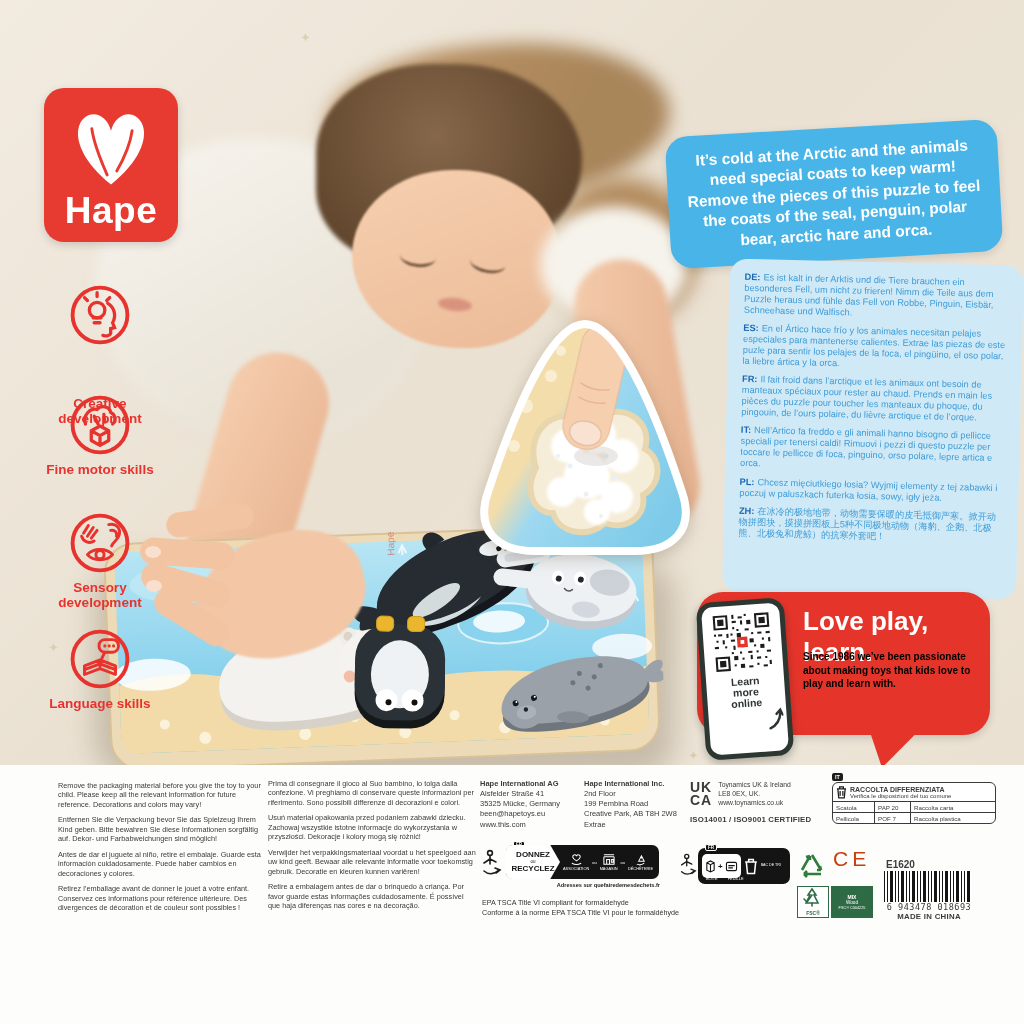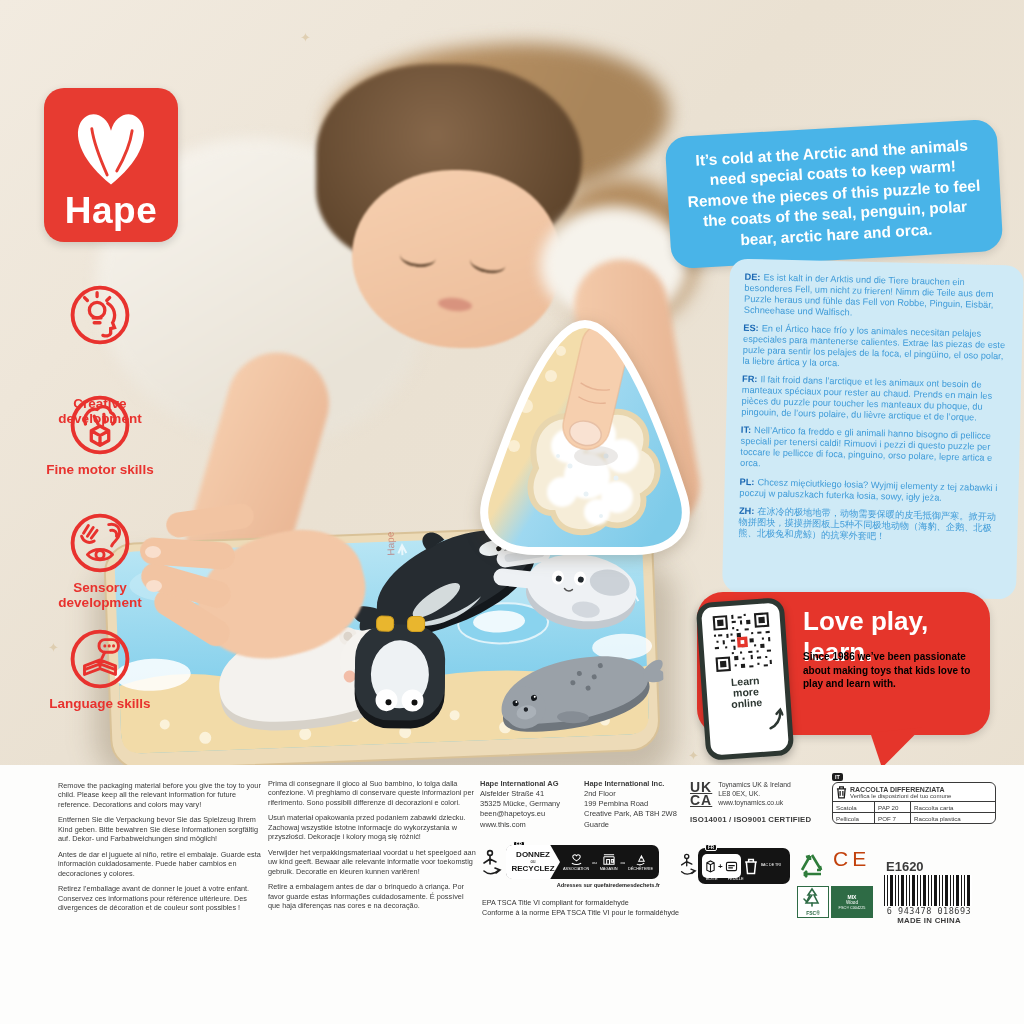--- a/index.html
+++ b/index.html
@@ -88,21 +88,21 @@
 
   
   #footer{left:0;top:765px;width:1024px;height:259px;background:#fdfdfc;z-index:7;color:#3b3b3b;}
   #footer .ftxt{position:absolute;font-size:7.3px;line-height:1.3;}
   #footer .ftxt p{margin:0 0 6px 0;}
   #col1{left:58px;top:16px;width:205px;} #col2{left:268px;top:14px;width:209px;}
   .addr{position:absolute;font-size:7.5px;line-height:1.35;}
   .addr .nm{font-weight:bold;}
   #addr1{left:480px;top:14px;width:100px;} #addr2{left:584px;top:14px;width:115px;}
   #ukca{left:690px;top:16px;display:flex;gap:6px;align-items:flex-start;}
-  #ukca .mark{font-weight:900;font-size:14px;line-height:.95;letter-spacing:1px;text-decoration:underline;}
+  #ukca .mark{font-weight:900;font-size:14px;line-height:.95;letter-spacing:1px;}
   #ukca .tlines{font-size:6.8px;line-height:1.3;}
   #iso{left:690px;top:50px;font-size:7.8px;font-weight:bold;letter-spacing:.2px;}
   #raccolta{left:832px;top:8px;width:164px;font-size:6.2px;}
   #raccolta .tag{display:inline-block;background:#1d1d1d;color:#fff;font-size:5.5px;font-weight:bold;
     padding:1px 3px;border-radius:2px;margin-bottom:1px;}
   #rtable{border:1.2px solid #3a3a3a;border-radius:6px;overflow:hidden;background:#fff;}
   #rtable .hdr{display:flex;align-items:center;gap:3px;padding:2px 3px;border-bottom:1px solid #3a3a3a;}
   #rtable .hdr .t1{font-weight:bold;font-size:7px;}
   #rtable .hdr .t2{font-size:6px;}
   #rtable .row{display:grid;grid-template-columns:42px 36px 1fr;}
@@ -132,21 +132,21 @@
   #recycle-tri{left:797px;top:86px;}
   #fsc-tree{left:797px;top:121px;width:32px;height:32px;background:#fff;border:1px solid #2e6b45;
     box-sizing:border-box;text-align:center;}
   #fsc-tree .f{font-size:5px;color:#2e6b45;font-weight:bold;line-height:1;}
   #mix-box{left:831px;top:121px;width:42px;height:32px;background:#2e6b45;color:#fff;
     display:flex;flex-direction:column;align-items:center;justify-content:center;line-height:1.25;}
   #mix-box .m1{font-size:5px;font-weight:bold;} #mix-box .m2{font-size:4.6px;} #mix-box .m3{font-size:3.8px;}
   #epa{left:482px;top:133px;font-size:7.2px;line-height:1.4;color:#333;}
   #ce{left:833px;top:82px;font-size:21px;font-weight:normal;letter-spacing:4px;color:#c2410c;}
   #barcode{left:884px;top:94px;width:90px;text-align:center;}
-  #barcode .sku{font-size:13px;font-weight:bold;text-align:left;margin-left:2px;}
+  #barcode .sku{font-size:10px;font-weight:bold;text-align:left;margin-left:2px;}
   #barcode .bars{width:88px;height:31px;margin-top:1px;
     background:repeating-linear-gradient(90deg,#151515 0 1.5px,#fff 1.5px 3px,#151515 3px 4px,#fff 4px 6.5px,#151515 6.5px 9px,#fff 9px 11px);}
   #barcode .num{font-family:"DejaVu Sans Mono",monospace;font-size:8.5px;letter-spacing:.5px;}
   #barcode .origin{font-size:7.8px;font-weight:bold;letter-spacing:.3px;}
 </style>
 </head>
 <body>
 
 <div id="canvas">
 
@@ -467,21 +467,21 @@
       <div>Alsfelder Straße 41</div>
       <div>35325 Mücke, Germany</div>
       <div>been@hapetoys.eu</div>
       <div>www.this.com</div>
     </div>
     <div class="addr" id="addr2">
       <div class="nm">Hape International Inc.</div>
       <div>2nd Floor</div>
       <div>199 Pembina Road</div>
       <div>Creative Park, AB T8H 2W8</div>
-      <div>Guarde</div>
+      <div>Extrae</div>
     </div>
     <div class="abs" id="ukca">
       <div class="mark">
         <div>UK</div>
         <div>CA</div>
       </div>
       <div class="tlines">
         <div>Toynamics UK &amp; Ireland</div>
         <div>LE8 0EX, UK.</div>
         <div>www.toynamics.co.uk</div>

